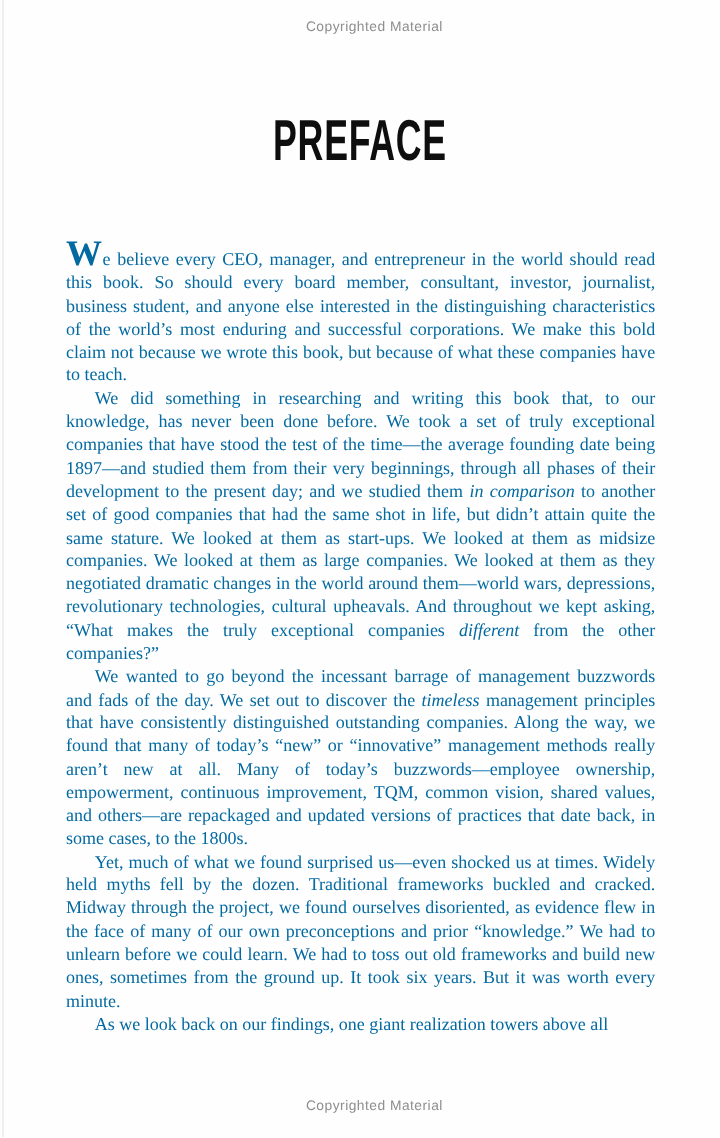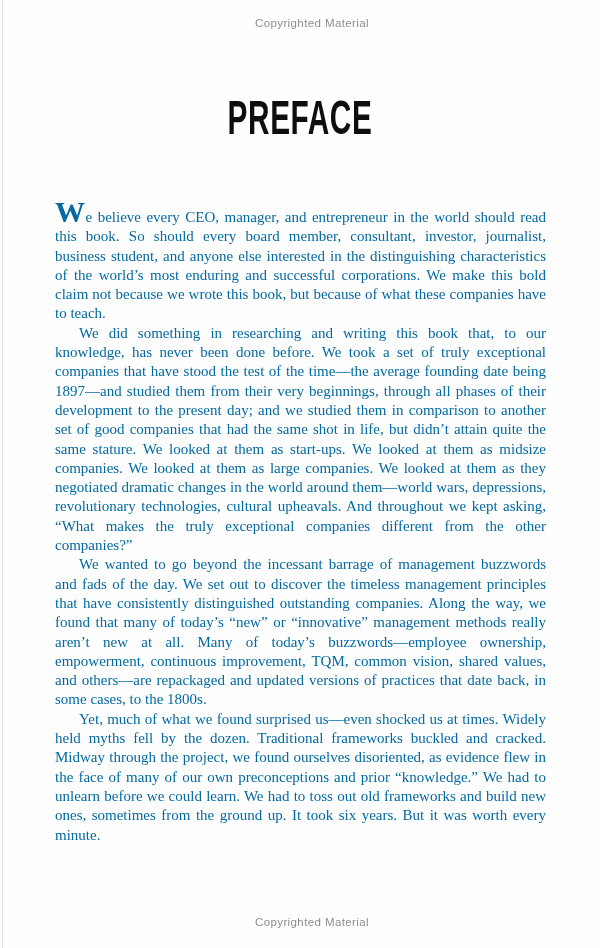--- a/index.html
+++ b/index.html
@@ -56,29 +56,30 @@
     color: #0369a1;
   }
   .para { margin: 0; }
   .para.indent { text-indent: 24px; }
   .dropcap {
     font-size: 30px;
     font-weight: bold;
     line-height: 0;
     letter-spacing: 0.5px;
   }
-  .em { }
+  .em { font-style: italic; }
 </style>
 </head>
 <body>
 
 <div class="page">
   <div class="edge-line"></div>
   <div class="copyright top">Copyrighted Material</div>
   <div class="title">PREFACE</div>
   <div class="body-text">
       <p class="para"><span class="dropcap">W</span><span>e believe every CEO, manager, and entrepreneur in the world should read this book. So should every board member, consultant, investor, journalist, business student, and anyone else interested in the distinguishing characteristics of the world’s most enduring and successful corporations. We make this bold claim not because we wrote this book, but because of what these companies have to teach.</span></p>
       <p class="para indent"><span>We did something in researching and writing this book that, to our knowledge, has never been done before. We took a set of truly exceptional companies that have stood the test of the time—the average founding date being 1897—and studied them from their very beginnings, through all phases of their development to the present day; and we studied them </span><span class="em">in comparison</span><span> to another set of good companies that had the same shot in life, but didn’t attain quite the same stature. We looked at them as start-ups. We looked at them as midsize companies. We looked at them as large companies. We looked at them as they negotiated dramatic changes in the world around them—world wars, depressions, revolutionary technologies, cultural upheavals. And throughout we kept asking, “What makes the truly exceptional companies </span><span class="em">different</span><span> from the other companies?”</span></p>
       <p class="para indent"><span>We wanted to go beyond the incessant barrage of management buzzwords and fads of the day. We set out to discover the </span><span class="em">timeless</span><span> management principles that have consistently distinguished outstanding companies. Along the way, we found that many of today’s “new” or “innovative” management methods really aren’t new at all. Many of today’s buzzwords—employee ownership, empowerment, continuous improvement, TQM, common vision, shared values, and others—are repackaged and updated versions of practices that date back, in some cases, to the 1800s.</span></p>
       <p class="para indent"><span>Yet, much of what we found surprised us—even shocked us at times. Widely held myths fell by the dozen. Traditional frameworks buckled and cracked. Midway through the project, we found ourselves disoriented, as evidence flew in the face of many of our own preconceptions and prior “knowledge.” We had to unlearn before we could learn. We had to toss out old frameworks and build new ones, sometimes from the ground up. It took six years. But it was worth every minute.</span></p>
+      <p class="para indent"><span>As we look back on our findings, one giant realization towers above all</span></p>
     </div>
   <div class="copyright bottom">Copyrighted Material</div>
 </div>
 
 </body></html>

